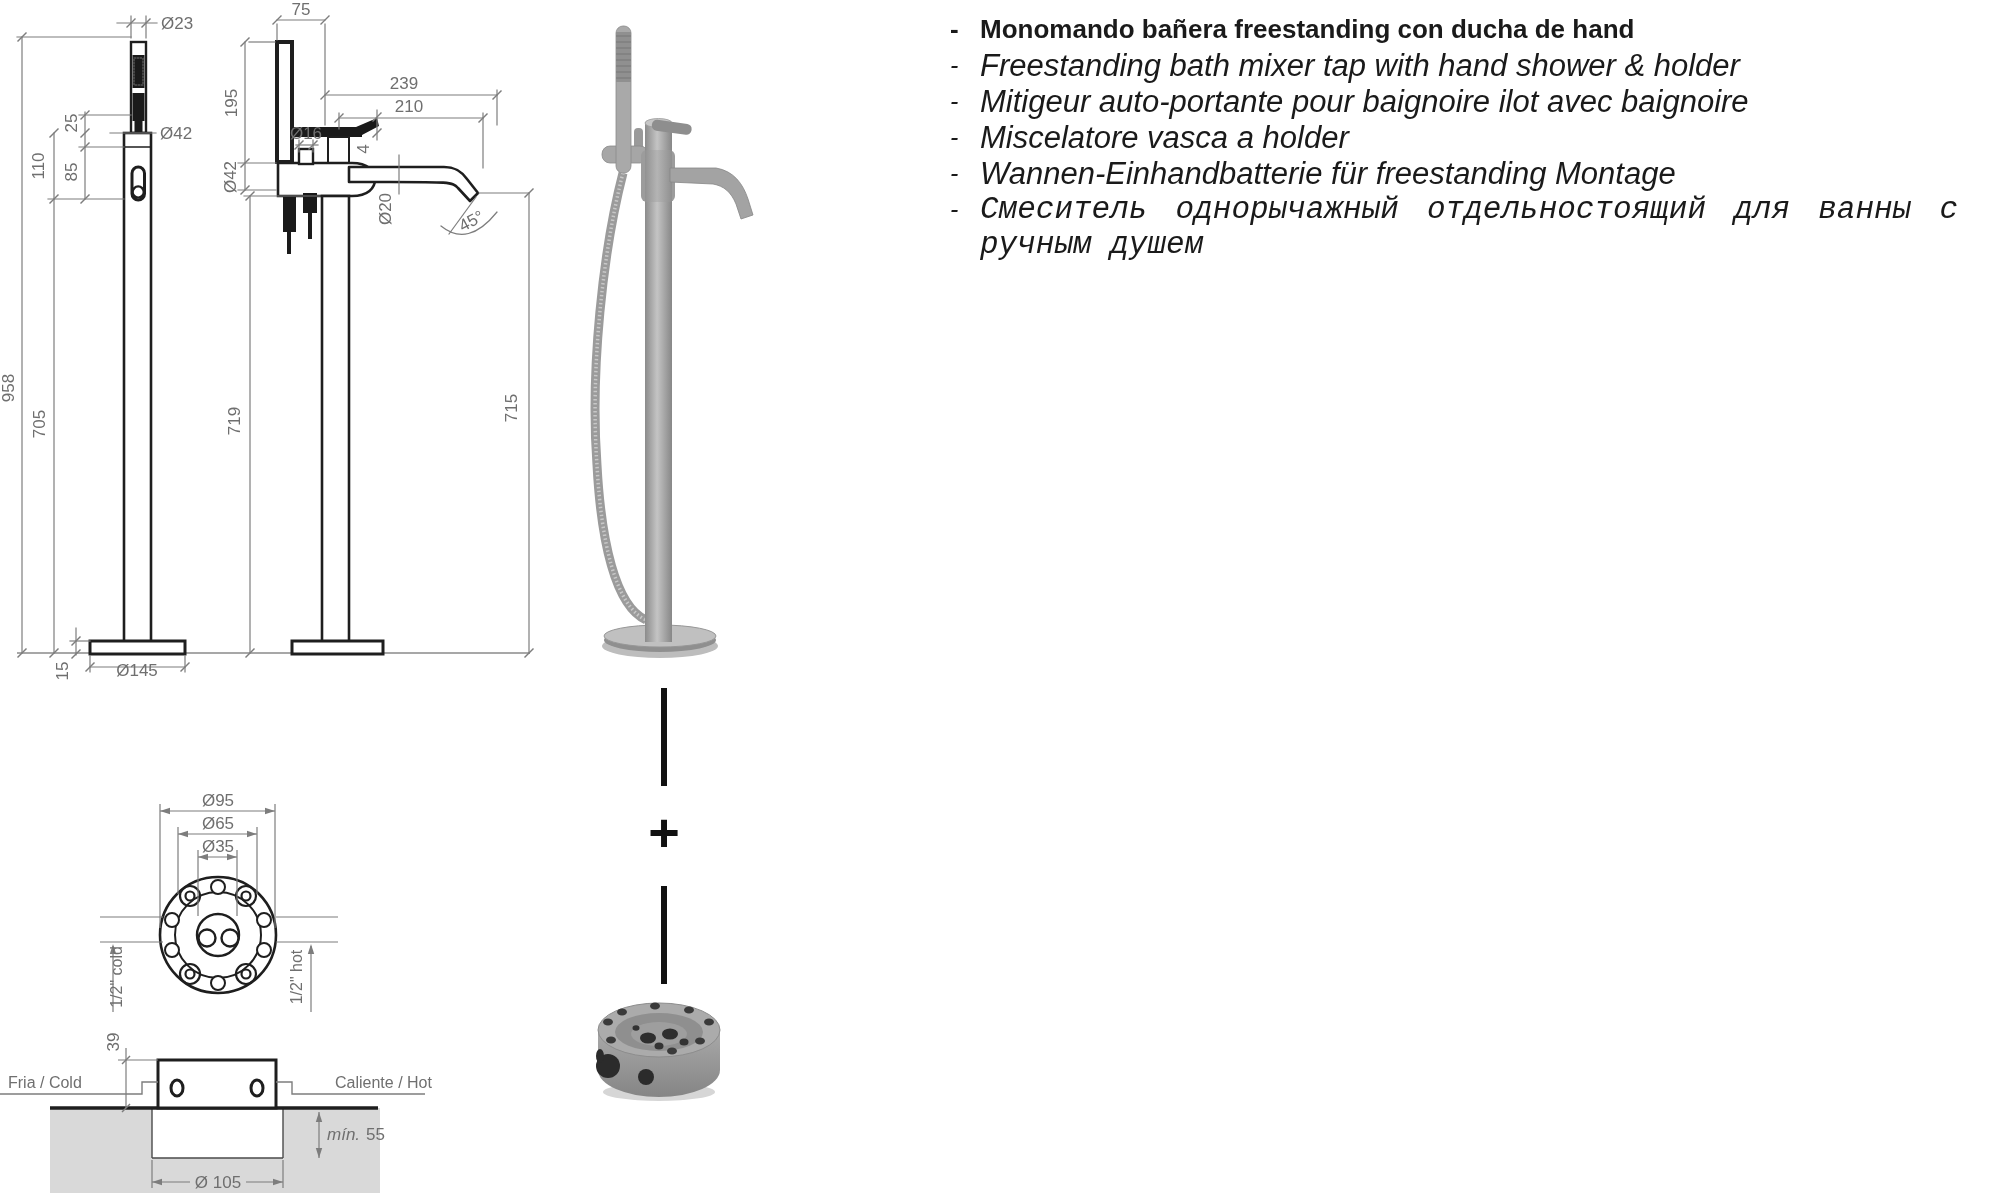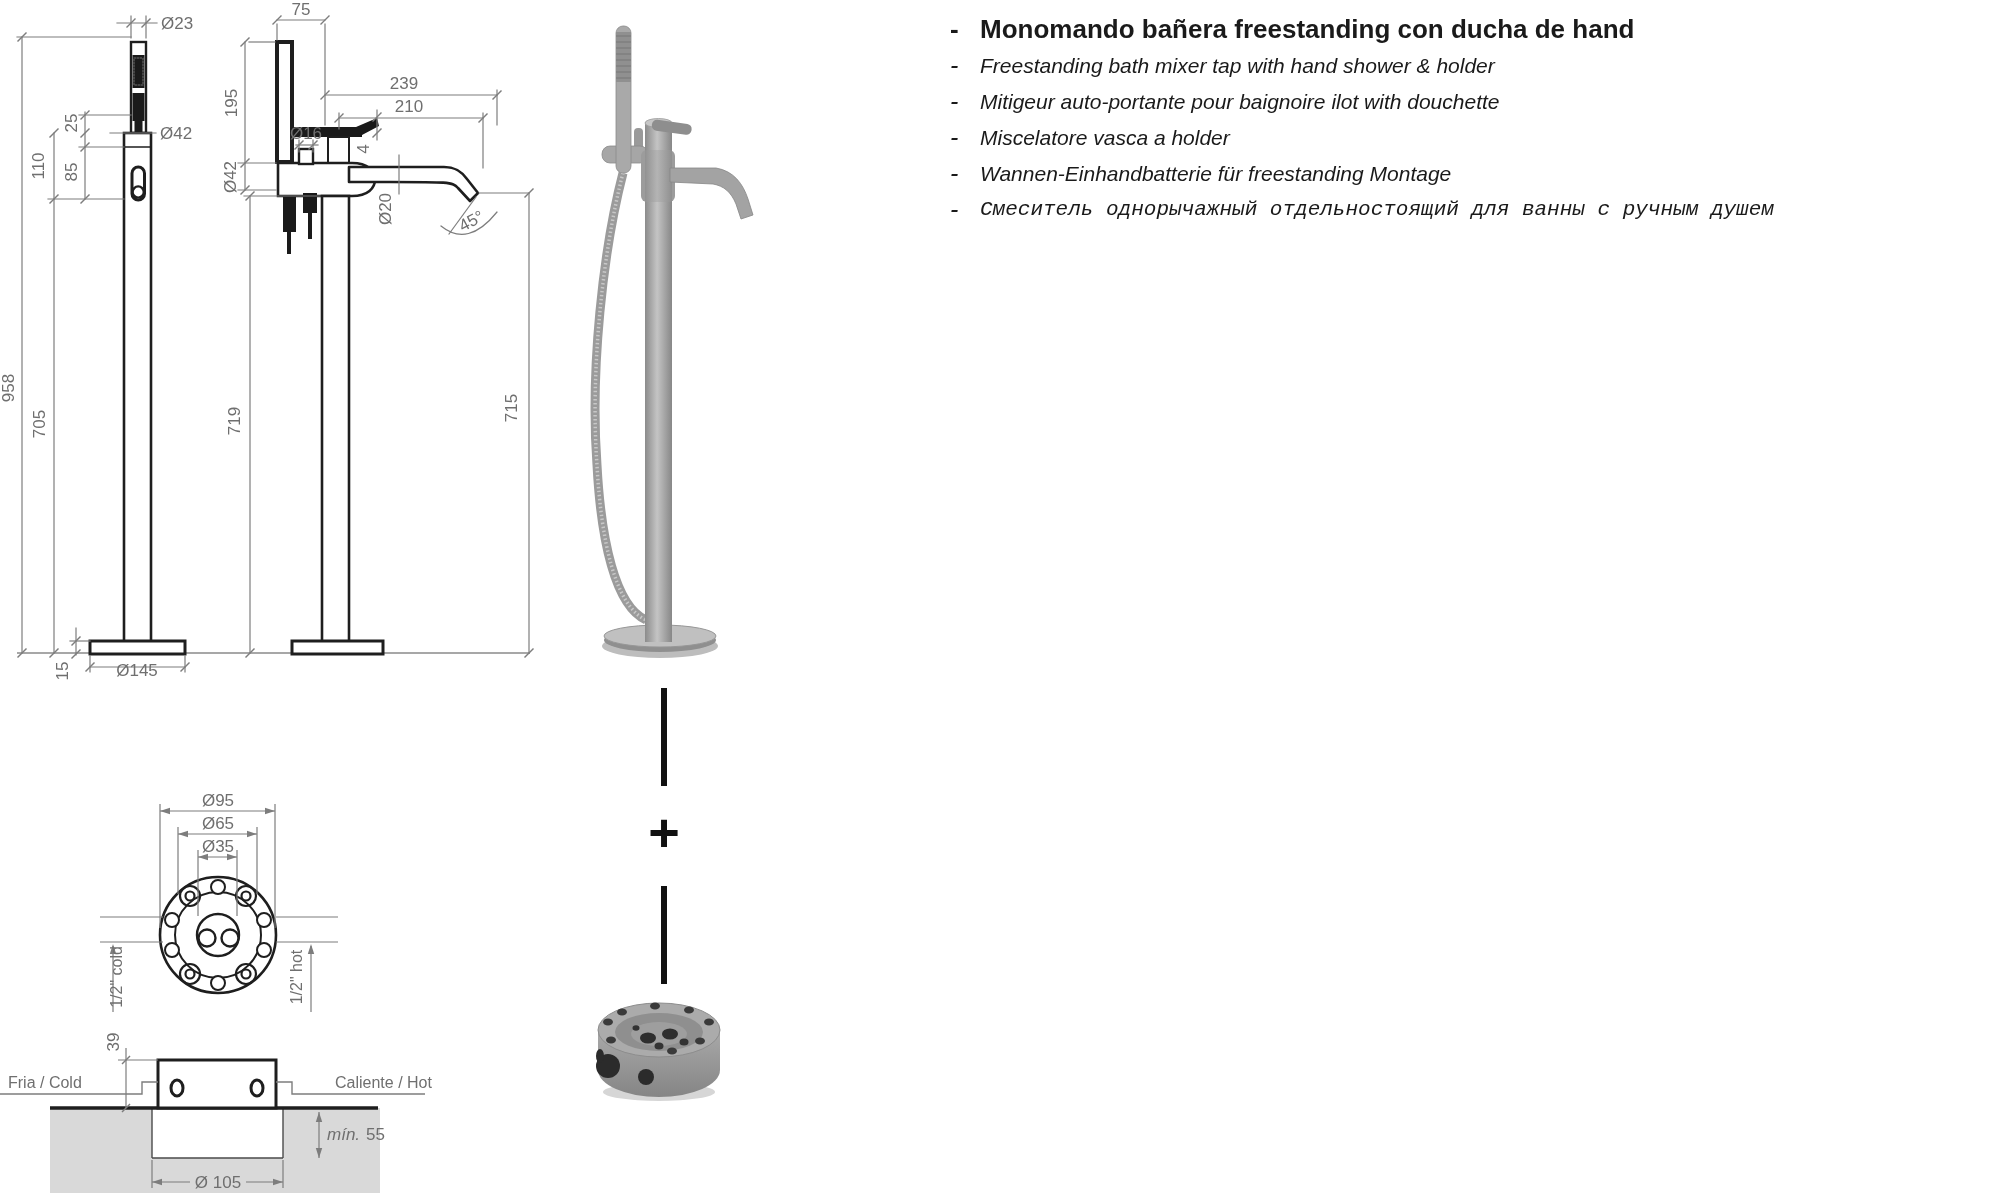--- a/index.html
+++ b/index.html
@@ -4,21 +4,21 @@
 <style>
   html,body{margin:0;padding:0;background:#fff;}
   .page{position:relative;width:1972px;height:1193px;background:#ffffff;overflow:hidden;
         font-family:"Liberation Sans", sans-serif;}
   svg text{font-family:"Liberation Sans", sans-serif;}
   .dimtxt{fill:#6f6f6f;font-size:17px;}
   .dimtxt-sm{fill:#6f6f6f;font-size:16px;}
   .descs{position:absolute;left:950px;top:12px;width:1008px;color:#1a1a1a;}
   .desc-row{display:flex;align-items:flex-start;line-height:35px;margin-bottom:1px;}
   .desc-dash{flex:0 0 30px;font-size:25px;}
-  .desc-text{flex:1 1 auto;font-size:21px;}
+  .desc-text{flex:1 1 auto;font-size:31px;}
   .d-bold .desc-dash,.d-bold .desc-text{font-weight:bold;font-size:26px;font-style:normal;}
   .d-italic .desc-dash,.d-italic .desc-text{font-style:italic;}
   .d-justify .desc-text{text-align:justify;font-family:Liberation Mono, monospace;}
 </style>
 </head>
 <body>
 
 <div class="page">
 
 <svg width="2000" height="1193" viewBox="0 0 2000 1193">
@@ -368,21 +368,21 @@
   <div class="desc-row d-bold">
     <span class="desc-dash">-</span>
     <div class="desc-text">Monomando bañera freestanding con ducha de hand</div>
   </div>
   <div class="desc-row d-italic">
     <span class="desc-dash">-</span>
     <div class="desc-text">Freestanding bath mixer tap with hand shower &amp; holder</div>
   </div>
   <div class="desc-row d-italic">
     <span class="desc-dash">-</span>
-    <div class="desc-text">Mitigeur auto-portante pour baignoire ilot with douchette</div>
+    <div class="desc-text">Mitigeur auto-portante pour baignoire ilot avec baignoire</div>
   </div>
   <div class="desc-row d-italic">
     <span class="desc-dash">-</span>
     <div class="desc-text">Miscelatore vasca a holder</div>
   </div>
   <div class="desc-row d-italic">
     <span class="desc-dash">-</span>
     <div class="desc-text">Wannen-Einhandbatterie für freestanding Montage</div>
   </div>
   <div class="desc-row d-italic d-justify">

